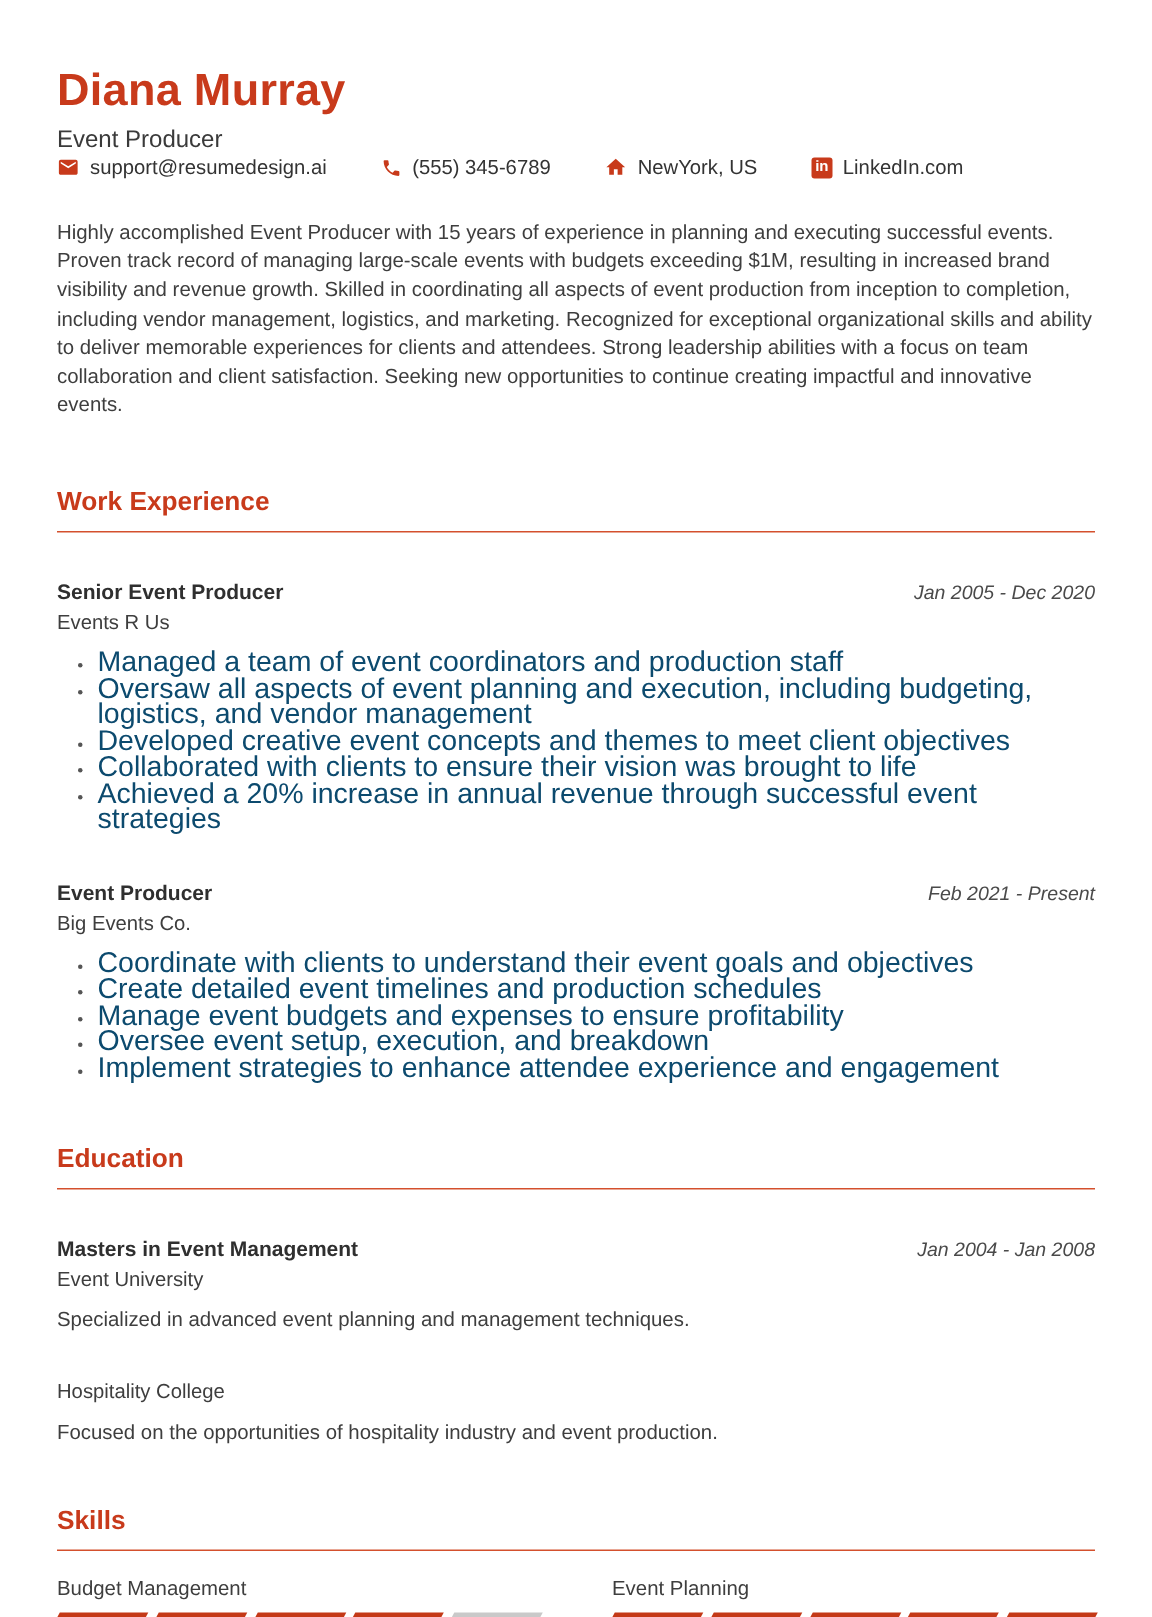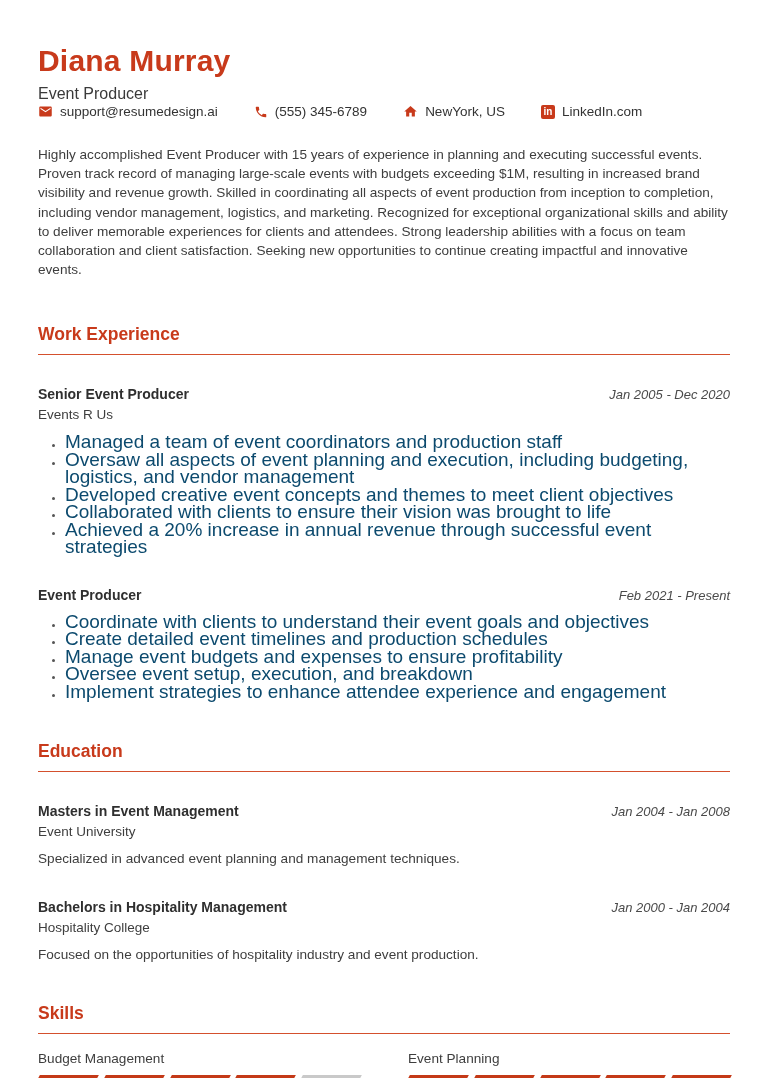--- a/index.html
+++ b/index.html
@@ -208,20 +208,21 @@
           <li>Collaborated with clients to ensure their vision was brought to life</li>
           <li>Achieved a 20% increase in annual revenue through successful event strategies</li>
         </ul>
     </div>
 
     <div class="entry">
       <div class="entry-head">
         <span class="entry-title">Event Producer</span>
         <span class="entry-dates">Feb 2021 - Present</span>
       </div>
+      <div class="entry-sub">Big Events Co.</div>
       <ul class="bullets">
           <li>Coordinate with clients to understand their event goals and objectives</li>
           <li>Create detailed event timelines and production schedules</li>
           <li>Manage event budgets and expenses to ensure profitability</li>
           <li>Oversee event setup, execution, and breakdown</li>
           <li>Implement strategies to enhance attendee experience and engagement</li>
         </ul>
     </div>
   </div>
 
@@ -231,24 +232,20 @@
     <div class="entry">
       <div class="entry-head">
         <span class="entry-title">Masters in Event Management</span>
         <span class="entry-dates">Jan 2004 - Jan 2008</span>
       </div>
       <div class="entry-sub">Event University</div>
       <div class="entry-desc">Specialized in advanced event planning and management techniques.</div>
     </div>
 
     <div class="entry">
-      <div class="entry-head">
-        <span class="entry-title">Bachelors in Hospitality Management</span>
-        <span class="entry-dates">Jan 2000 - Jan 2004</span>
-      </div>
       <div class="entry-sub">Hospitality College</div>
       <div class="entry-desc">Focused on the opportunities of hospitality industry and event production.</div>
     </div>
   </div>
 
   <div class="section mt-skills">
     <div class="section-heading">Skills</div>
     <div class="skills-grid">
   <div class="skill">
     <div class="skill-name">Budget Management</div>

